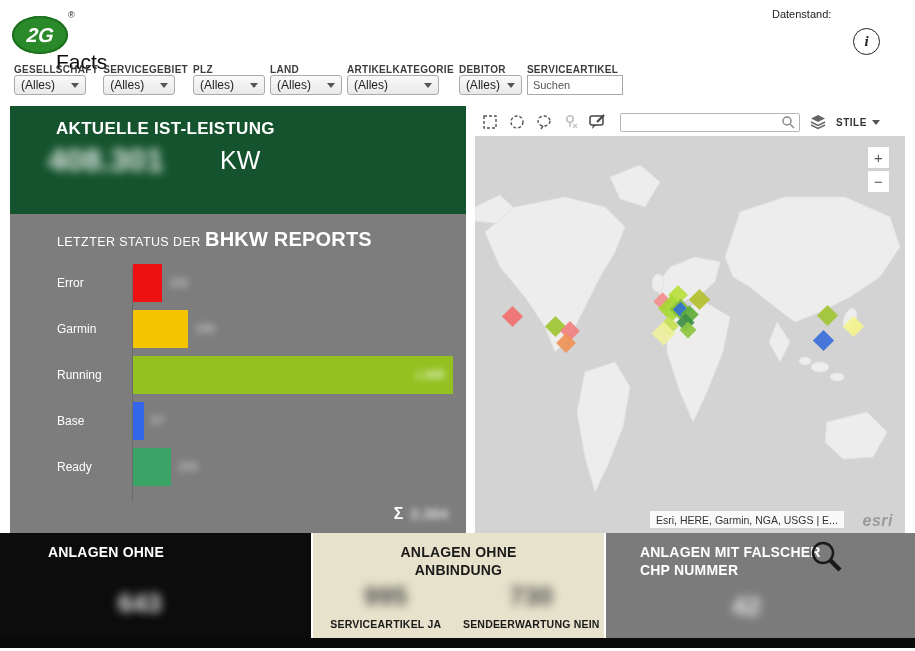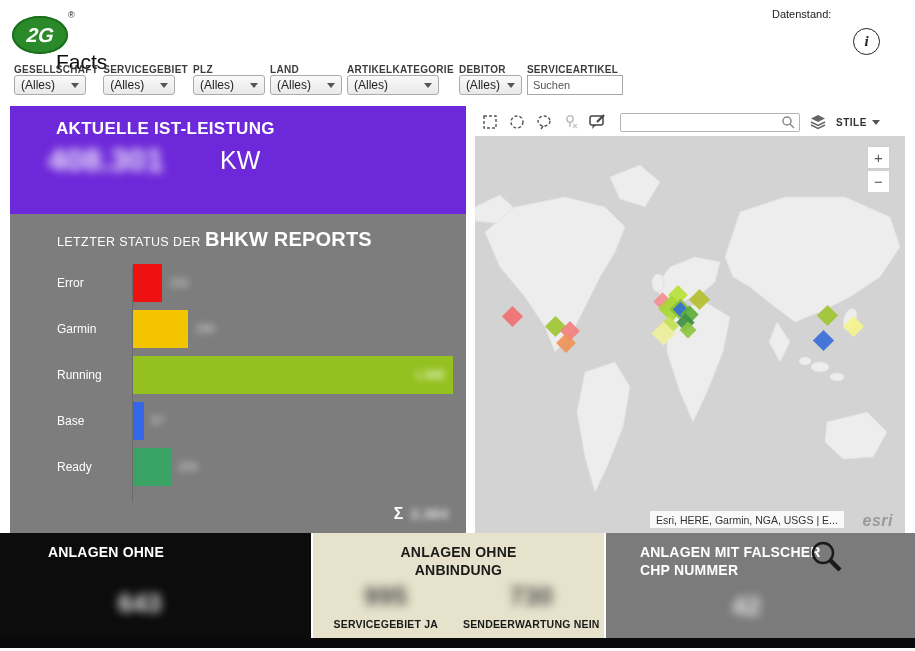--- a/index.html
+++ b/index.html
@@ -36,21 +36,21 @@
   .search-field::placeholder { color:#555; opacity:1; }
 
   
   .tabs { position:absolute; left:627px; top:84px; display:flex; align-items:stretch; height:23px; }
   .tab-sep { width:1px; background:#9a9a9a; margin:2px 0; }
   .tab { display:flex; align-items:center; padding:0 13px; font-size:11px; font-weight:bold; color:#1a1a1a;
     background:#fff; cursor:pointer; white-space:nowrap; }
   .tab.active { background:#176617; color:#fff; }
 
   
-  .kpi-panel { position:absolute; left:10px; top:106px; width:456px; height:108px; background:#6d28d9; }
+  .kpi-panel { position:absolute; left:10px; top:106px; width:456px; height:108px; background:#14532d; }
   .kpi-title { position:absolute; left:46px; top:13px; color:#fff; font-size:17px; font-weight:bold; letter-spacing:.3px; }
   .kpi-value { position:absolute; left:38px; top:36px; color:rgba(255,255,255,.92); font-size:32px; font-weight:bold; }
   .kpi-unit { position:absolute; left:210px; top:40px; color:#fff; font-size:25px; font-weight:normal; }
   .blurred { filter:blur(5px); }
   .blurred-sm { filter:blur(3px); }
 
   .status-panel { position:absolute; left:10px; top:214px; width:456px; height:319px; background:#7d7d7d; }
   .status-title { position:absolute; left:47px; top:14px; color:#fff; white-space:nowrap; }
   .status-title .prefix { font-size:12.5px; letter-spacing:.4px; }
   .status-title .main { font-size:20px; font-weight:bold; letter-spacing:.2px; }
@@ -334,21 +334,21 @@
       <div class="bp-big blurred">643</div>
     </div>
     <div class="bp bp-mid">
       <div class="bp-title">
         <div>ANLAGEN OHNE</div>
         <div>ANBINDUNG</div>
       </div>
       <div class="mid-vals">
         <div class="mid-col">
           <span class="bp-big blurred">995</span>
-          <div class="mid-label">SERVICEGEBIET JA</div>
+          <div class="mid-label">SERVICEARTIKEL JA</div>
         </div>
         <div class="mid-col">
           <span class="bp-big blurred">730</span>
           <div class="mid-label">SENDEERWARTUNG NEIN</div>
         </div>
       </div>
     </div>
     <div class="bp bp-right">
       <div class="bp-title">
         <div>ANLAGEN MIT FALSCHER</div>

